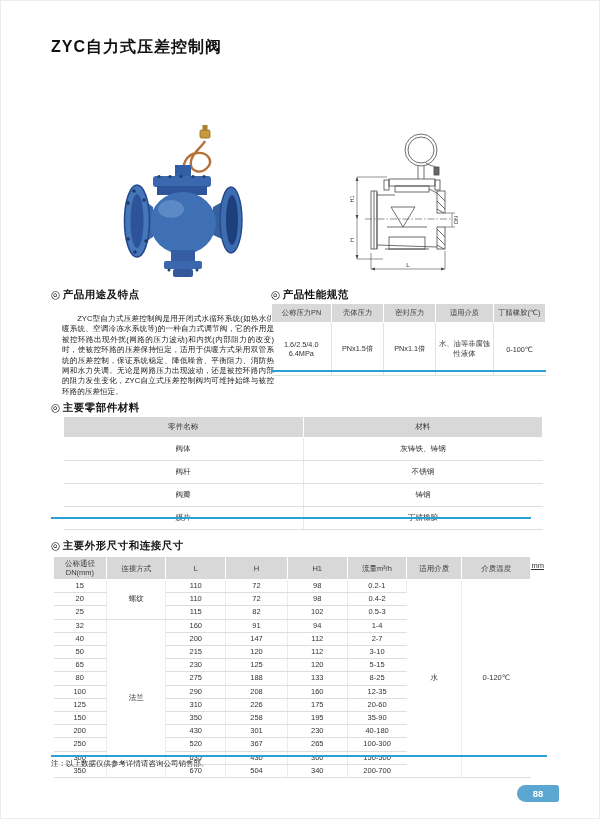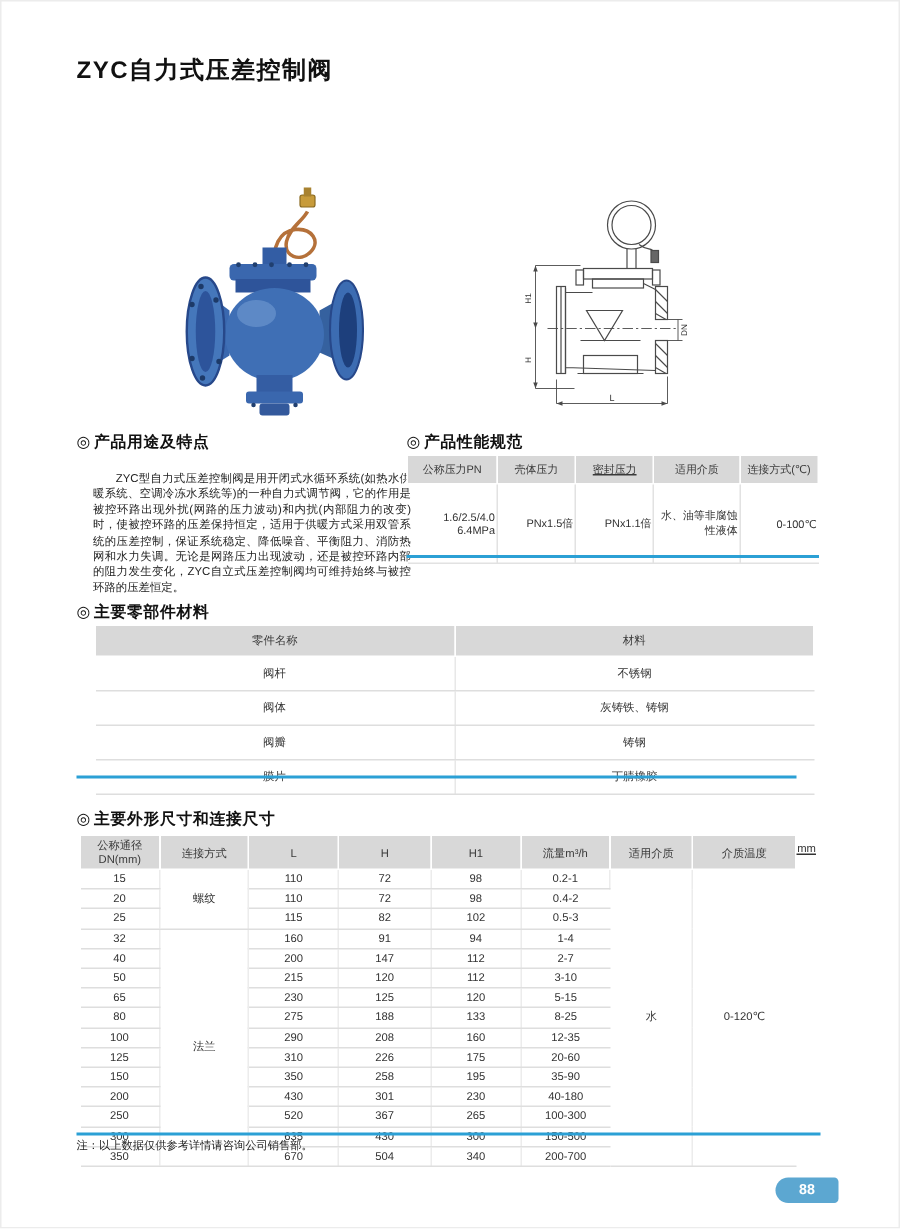--- a/index.html
+++ b/index.html
@@ -23,21 +23,21 @@
   .sec-title .marker{margin-right:2px;font-weight:normal;}
   .features-body{position:absolute;left:50px;top:302px;width:212px;font-size:7.6px;line-height:10.4px;
                  text-align:justify;text-indent:2em;color:#222;margin:11px;}
   table{border-collapse:collapse;table-layout:fixed;}
   th,td{white-space:pre-line;text-align:center;vertical-align:middle;overflow:hidden;}
   thead th{background:#d8d8d8;border:1px solid #fff;font-weight:normal;color:#3a3a3a;}
   
   .perf{position:absolute;left:270px;top:302px;width:275px;}
   .perf table{width:275px;font-size:7.3px;}
   .perf thead th{height:16px;}
-  .perf tbody td{height:50px;border-right:1px solid #e2e2e2;border-bottom:1px solid #e2e2e2;color:#333;text-align:right;}
+  .perf tbody td{height:50px;border-right:1px solid #e2e2e2;border-bottom:1px solid #e2e2e2;color:#333;}
   .perf tbody td:last-child{border-right:none;}
   
   .mats{position:absolute;left:62px;top:415px;width:480px;}
   .mats table{width:480px;font-size:7.6px;}
   .mats thead th{height:18px;}
   .mats tbody td{height:20px;border-bottom:1px solid #dedede;border-right:1px solid #e8e8e8;color:#333;}
   .mats tbody td:last-child{border-right:none;}
   
   .dims{position:absolute;left:52px;top:555px;width:478px;}
   .dims table{width:478px;font-size:7.5px;}
@@ -140,23 +140,23 @@
 
   <div class="sec-title" style="left:270px;top:287px">
     <span class="marker">◎</span><span>产品性能规范</span>
   </div>
   <div class="perf">
     <table id="perf-table">
         <thead>
           <tr>
             <th style="width: 22%;">公称压力PN</th>
             <th style="width: 19%;">壳体压力</th>
-            <th style="width: 19%; text-decoration: underline;">密封压力</th>
+            <th style="width: 19%;">密封压力</th>
             <th style="width: 21%;">适用介质</th>
-            <th style="width: 19%;">连接方式(℃)</th>
+            <th style="width: 19%;">丁腈橡胶(℃)</th>
           </tr>
         </thead>
         <tbody>
           <tr>
             <td>1.6/2.5/4.0
 6.4MPa</td>
             <td>PNx1.5倍</td>
             <td>PNx1.1倍</td>
             <td>水、油等非腐蚀性液体</td>
             <td>0-100℃</td>
@@ -172,26 +172,26 @@
   <div class="mats">
     <table id="mat-table">
         <thead>
           <tr>
             <th style="width: 50%;">零件名称</th>
             <th style="width: 50%;">材料</th>
           </tr>
         </thead>
         <tbody>
           <tr>
+            <td>阀体</td>
+            <td>灰铸铁、铸钢</td>
+          </tr>
+          <tr>
             <td>阀杆</td>
             <td>不锈钢</td>
-          </tr>
-          <tr>
-            <td>阀体</td>
-            <td>灰铸铁、铸钢</td>
           </tr>
           <tr>
             <td>阀瓣</td>
             <td>铸钢</td>
           </tr>
           <tr>
             <td>膜片</td>
             <td>丁腈橡胶</td>
           </tr>
         </tbody>

